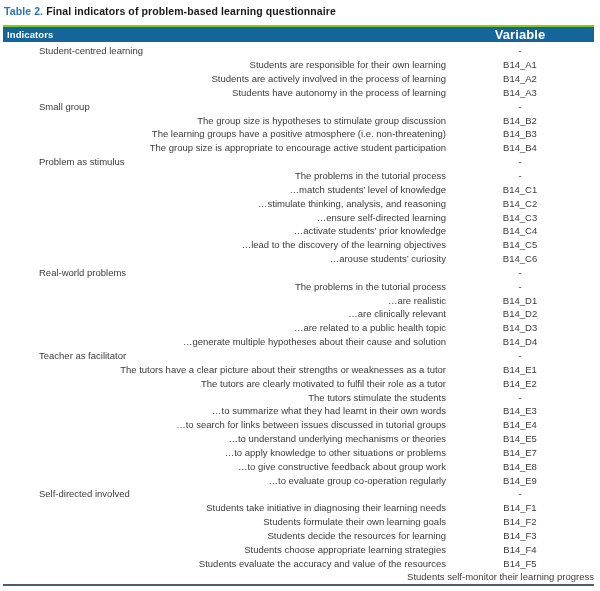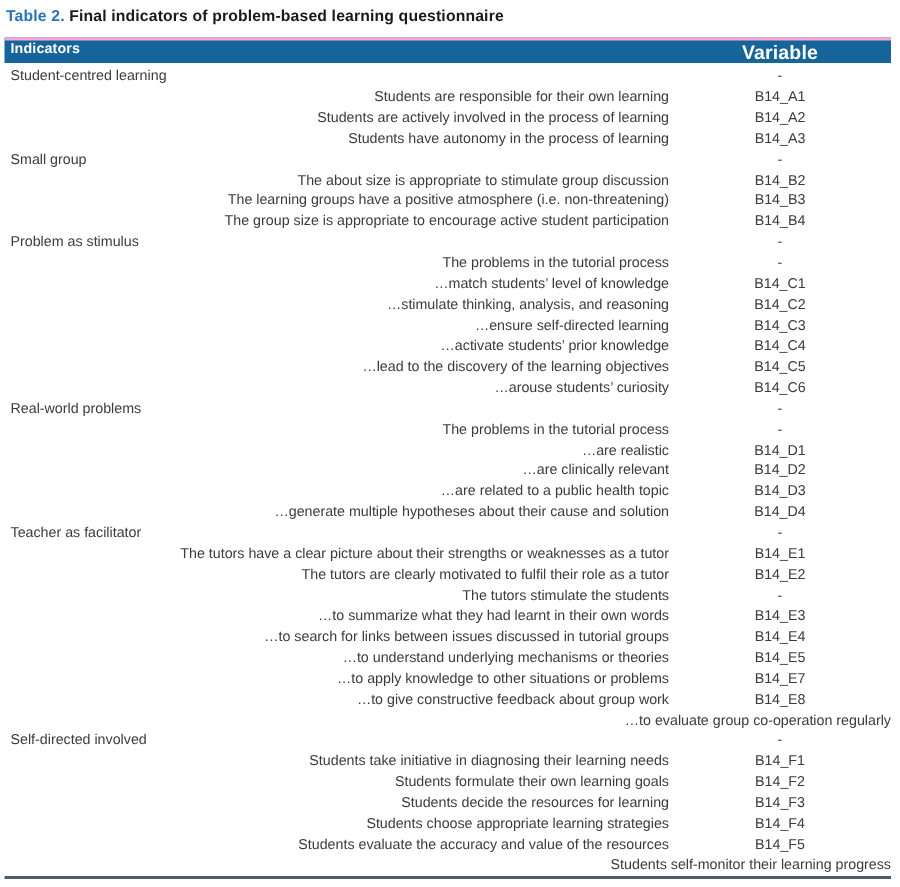--- a/index.html
+++ b/index.html
@@ -17,22 +17,23 @@
     font-weight: bold;
     color: #1a1a1a;
     letter-spacing: 0.1px;
   }
   .title .tlabel { color: #2b74b8; }
 
   .tablebox { margin: 8px 6px 0 3px; }
 
   .thead {
     display: flex;
+    align-items: center;
     background: #15659a;
-    border-top: 2px solid #f9a8d4;
+    border-top: 2px solid #84cc16;
     height: 15px;
   }
   .th-ind {
     flex: 1;
     color: #ffffff;
     font-size: 9.5px;
     font-weight: bold;
     padding-left: 4px;
     letter-spacing: 0.1px;
   }
@@ -54,20 +55,21 @@
     align-items: center;
     height: 13.85px;
   }
   .cell-ind {
     flex: 1;
     font-size: 9.5px;
     color: #3b3b3b;
     padding-left: 4px;
     white-space: nowrap;
     overflow: hidden;
+    margin-left: 32px;
   }
   .row.indent1 .cell-ind { padding-left: 10px; text-align: right; }
   .cell-var {
     width: 148px;
     text-align: center;
     font-size: 9.5px;
     color: #3b3b3b;
     white-space: nowrap;
   }
 </style>
@@ -103,21 +105,21 @@
         </div>
         <div class="row indent1">
           <div class="cell-ind">Students have autonomy in the process of learning</div>
           <div class="cell-var">B14_A3</div>
         </div>
         <div class="row">
           <div class="cell-ind">Small group</div>
           <div class="cell-var">-</div>
         </div>
         <div class="row indent1">
-          <div class="cell-ind">The about size is appropriate to stimulate group discussion</div>
+          <div class="cell-ind">The group size is hypotheses to stimulate group discussion</div>
           <div class="cell-var">B14_B2</div>
         </div>
         <div class="row indent1">
           <div class="cell-ind">The learning groups have a positive atmosphere (i.e. non-threatening)</div>
           <div class="cell-var">B14_B3</div>
         </div>
         <div class="row indent1">
           <div class="cell-ind">The group size is appropriate to encourage active student participation</div>
           <div class="cell-var">B14_B4</div>
         </div>
@@ -208,20 +210,21 @@
         <div class="row indent1">
           <div class="cell-ind">…to apply knowledge to other situations or problems</div>
           <div class="cell-var">B14_E7</div>
         </div>
         <div class="row indent1">
           <div class="cell-ind">…to give constructive feedback about group work</div>
           <div class="cell-var">B14_E8</div>
         </div>
         <div class="row indent1">
           <div class="cell-ind">…to evaluate group co-operation regularly</div>
+          <div class="cell-var">B14_E9</div>
         </div>
         <div class="row">
           <div class="cell-ind">Self-directed involved</div>
           <div class="cell-var">-</div>
         </div>
         <div class="row indent1">
           <div class="cell-ind">Students take initiative in diagnosing their learning needs</div>
           <div class="cell-var">B14_F1</div>
         </div>
         <div class="row indent1">

